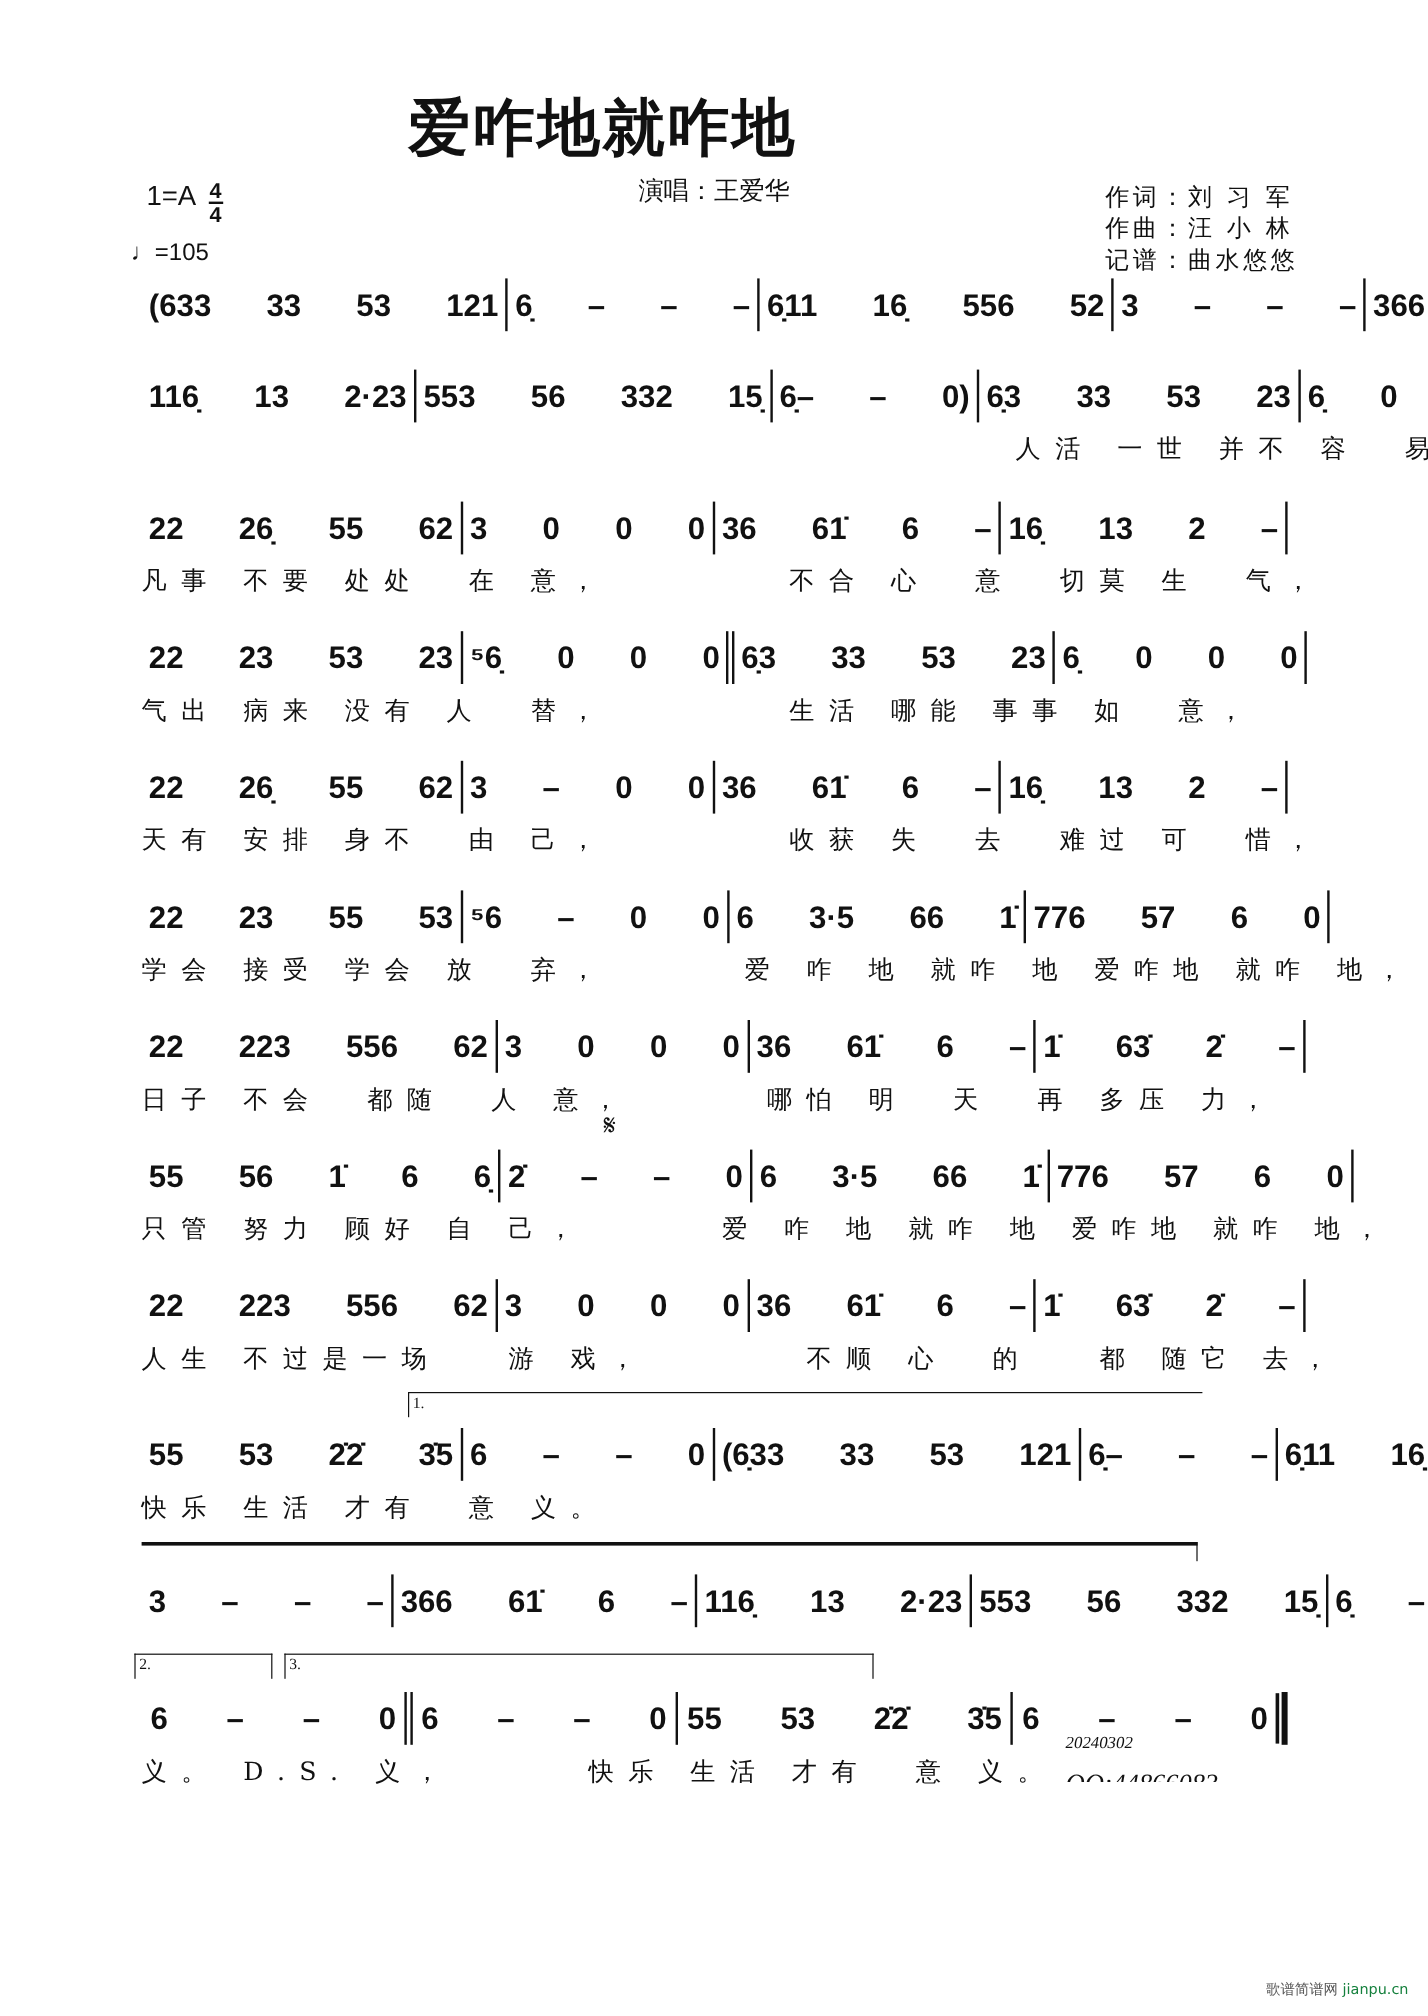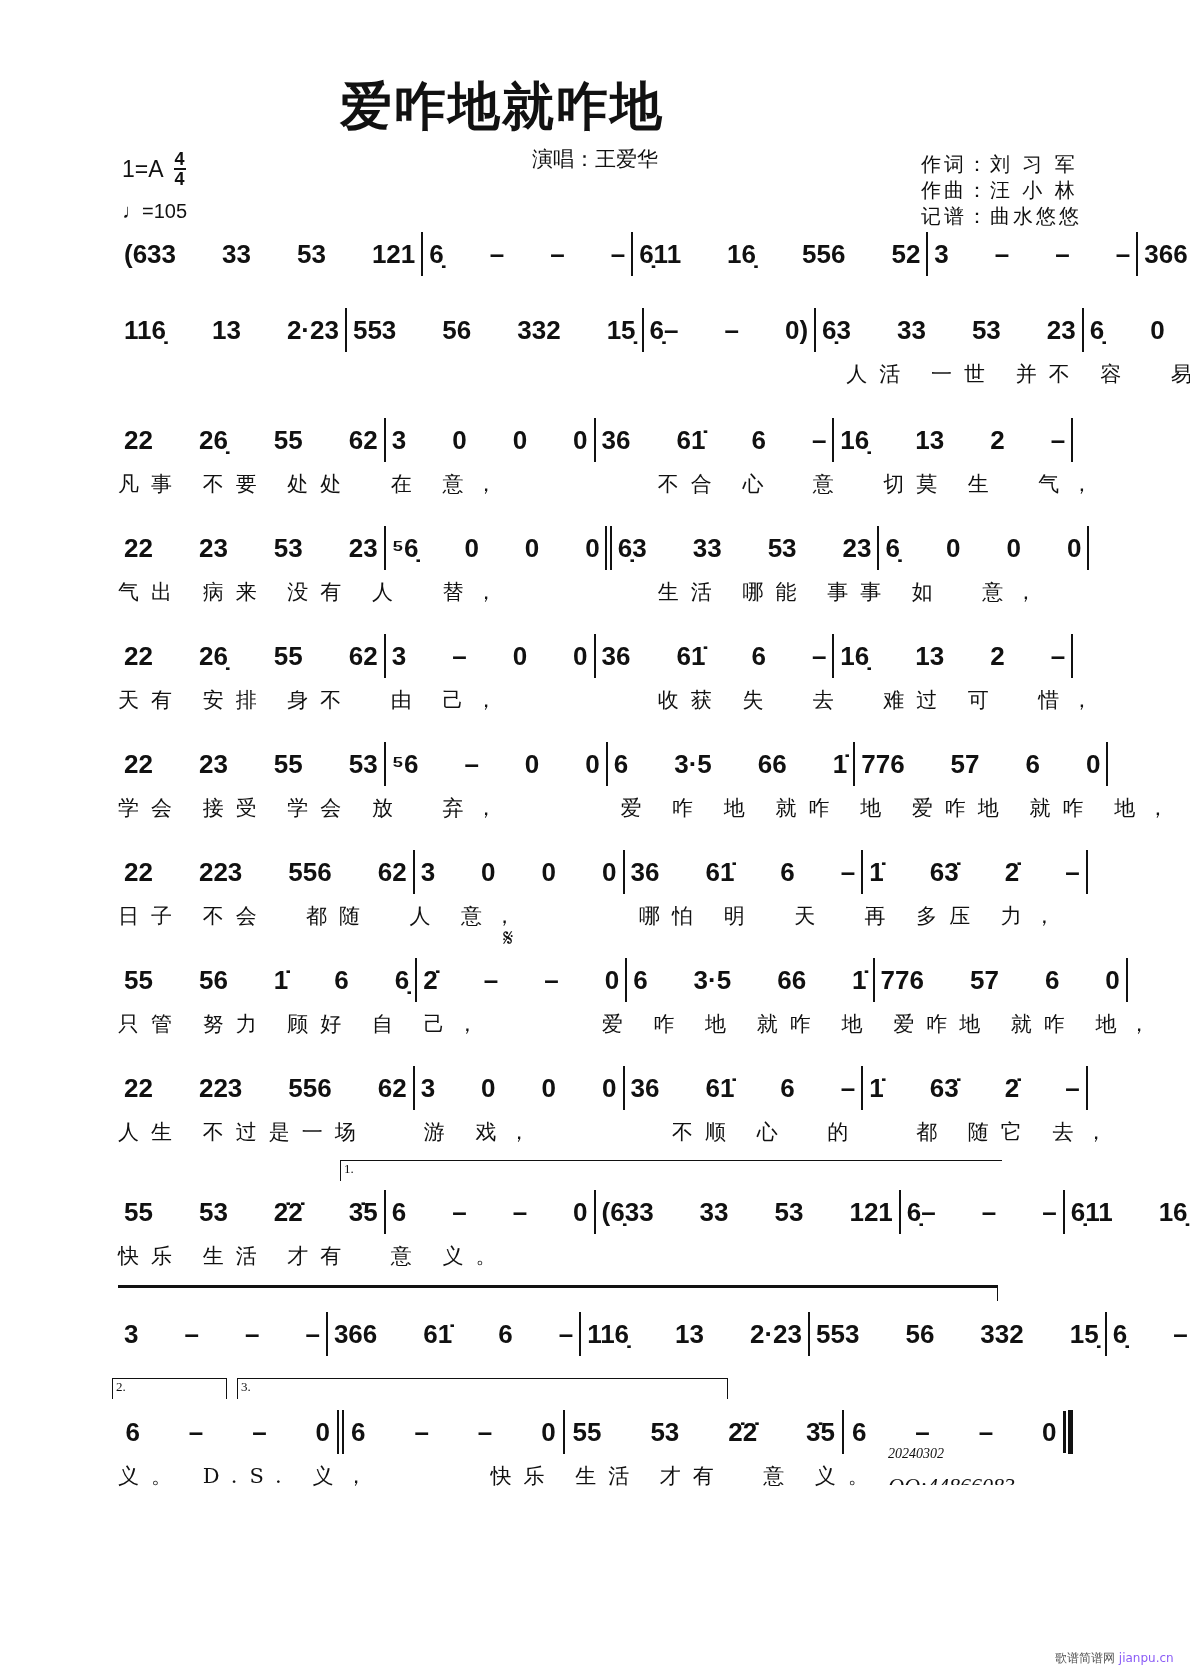--- a/index.html
+++ b/index.html
@@ -4,25 +4,25 @@
 <style>
   html,body{margin:0;padding:0;background:#fff;}
   body{width:1190px;height:1680px;position:relative;overflow:hidden;
        font-family:"DejaVu Sans","Liberation Sans",sans-serif;color:#111;}
   .title{position:absolute;left:0;width:1004px;top:72px;text-align:center;
          font-family:"DejaVu Serif","Liberation Serif",serif;font-weight:bold;
          font-size:52px;letter-spacing:2px;}
   .singer{position:absolute;left:0;width:1190px;top:145px;text-align:center;
           font-size:21px;font-family:"DejaVu Serif","Liberation Serif",serif;}
   .key{position:absolute;left:122px;top:150px;font-size:23px;
-       font-family:"Liberation Sans",sans-serif;display:flex;align-items:center;}
+       font-family:"Liberation Sans",sans-serif;display:flex;}
   .frac{display:inline-flex;flex-direction:column;align-items:center;margin-left:10px;
         font-weight:bold;font-size:18px;line-height:18px;}
   .frac .fl{border-top:2px solid #111;width:12px;height:0;}
-  .tempo{position:absolute;left:122px;top:200px;font-size:20px;
+  .tempo{position:absolute;left:109px;top:200px;font-size:20px;
          font-family:"Liberation Sans",sans-serif;}
   .credits{position:absolute;right:108px;top:151px;font-size:20px;line-height:26px;
            font-family:"DejaVu Serif","Liberation Serif",serif;letter-spacing:3px;}
   .line{position:absolute;left:118px;width:955px;}
   .notes{position:absolute;left:0;top:0;height:44px;width:955px;display:flex;align-items:center;}
   .bar{flex:0 0 auto;height:44px;border-left:2px solid #111;}
   .bar.dbl{border-left:2px solid #111;box-shadow:-5px 0 0 0 #111;margin-left:4px;}
   .bar.fin{border-left:5px solid #111;box-shadow:-6px 0 0 -1px #111;margin-left:4px;}
   .bar.none{border-left:none;}
   .meas{flex:1 1 auto;display:flex;justify-content:space-around;align-items:center;
@@ -33,21 +33,21 @@
        font-family:"DejaVu Serif","Liberation Serif",serif;letter-spacing:12px;white-space:pre;}
   .volta{position:absolute;border-top:1.5px solid #111;border-left:1.5px solid #111;
          height:20px;font-size:13px;font-family:"Liberation Serif",serif;padding-left:3px;}
   .volta.closed{border-right:1.5px solid #111;}
   .segno{position:absolute;font-size:24px;font-family:"DejaVu Serif",serif;}
   .date{position:absolute;left:888px;top:1446px;font-size:14px;font-style:italic;font-weight:normal;
         font-family:"Liberation Serif",serif;}
   .qq{position:absolute;left:888px;top:1473px;height:12px;overflow:hidden;font-size:22px;
       font-style:italic;font-family:"Liberation Serif",serif;}
   .wm{position:absolute;left:1055px;top:1650px;font-size:12px;color:#555;}
-  .wm .en{color:#8b5cf6;}
+  .wm .en{color:#15803d;}
   .ds-rule{position:absolute;left:118px;top:1285px;width:880px;border-top:3px solid #111;}
   .ds-rule-end{position:absolute;left:997px;top:1285px;height:16px;border-left:1.5px solid #111;}
 </style>
 </head>
 <body>
 
 <div class="title">爱咋地就咋地</div>
 <div class="singer">演唱：王爱华</div>
 
 <div class="key">

